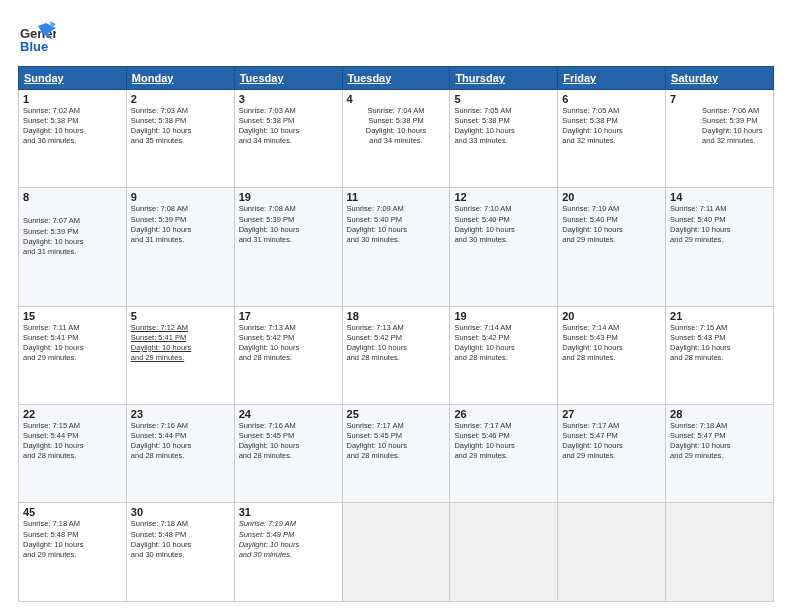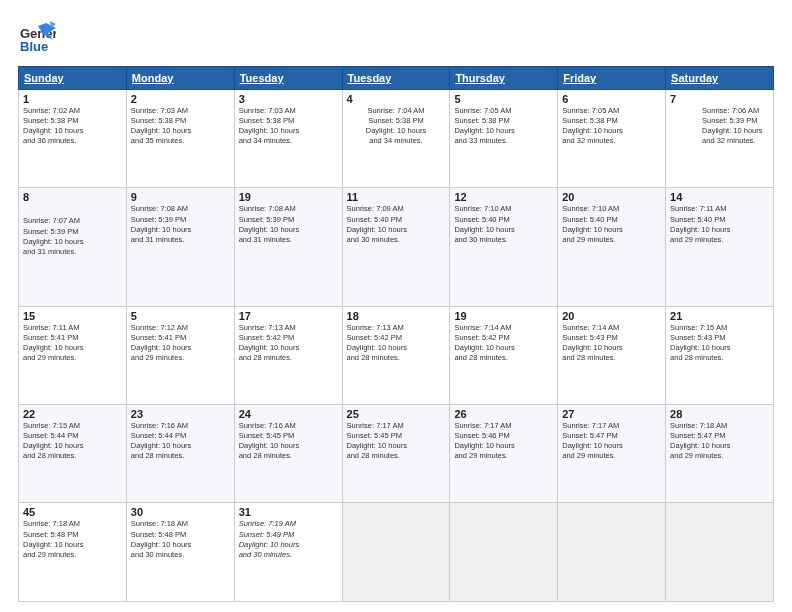--- a/index.html
+++ b/index.html
@@ -223,21 +223,21 @@
         <tr>
           <td>
             <span class="day-num">15</span>
             <div class="day-info" style="white-space: pre-line;">Sunrise: 7:11 AM
 Sunset: 5:41 PM
 Daylight: 10 hours
 and 29 minutes.</div>
           </td>
           <td>
             <span class="day-num">5</span>
-            <div class="day-info" style="white-space: pre-line;">Sunrise: 7:12 AM
+            <div class="day-info" style="white-space: pre-line; text-decoration: underline;">Sunrise: 7:12 AM
 Sunset: 5:41 PM
 Daylight: 10 hours
 and 29 minutes.</div>
           </td>
           <td>
             <span class="day-num">17</span>
             <div class="day-info" style="white-space: pre-line;">Sunrise: 7:13 AM
 Sunset: 5:42 PM
 Daylight: 10 hours
 and 28 minutes.</div>

